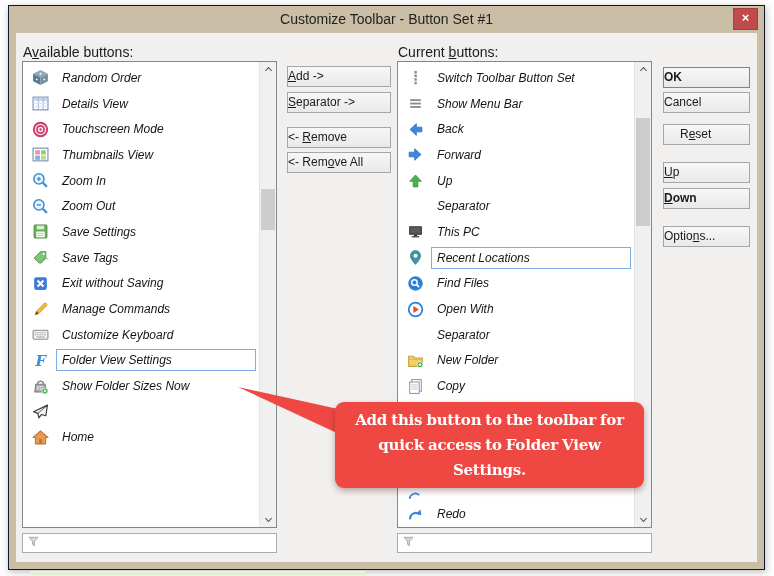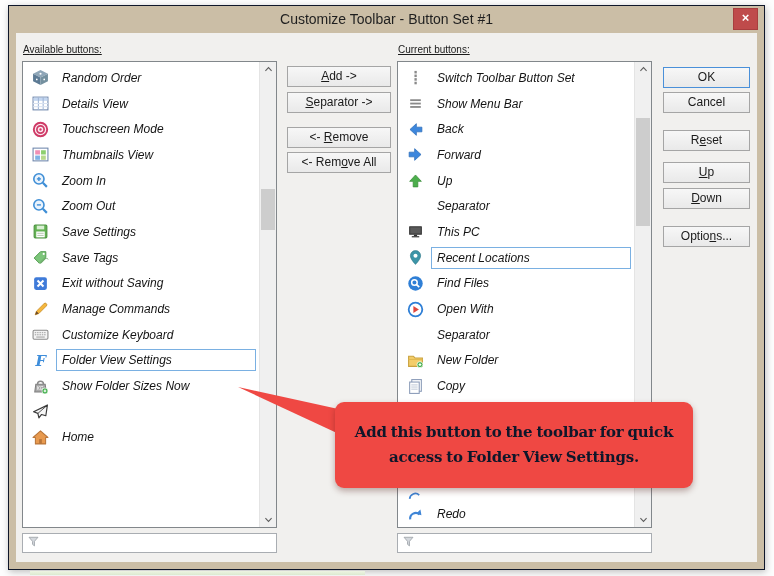--- a/index.html
+++ b/index.html
@@ -6,21 +6,21 @@
   #canvas{position:relative;width:774px;height:576px;background:#fdfdfd;overflow:hidden;
           font-family:"Liberation Sans",sans-serif;-webkit-font-smoothing:antialiased;}
   .window{position:absolute;left:8px;top:5px;width:755px;height:563px;background:#cbbea6;
           border:1px solid #0f172a;box-shadow:1px 2px 7px rgba(0,0,0,.25);}
   .titlebar{position:absolute;left:0;top:0;right:0;height:27px;text-align:center;
             line-height:27px;font-size:14px;color:#1f1f1f;}
   .close-btn{position:absolute;right:6px;top:2px;width:23px;height:20px;background:#bf4b4b;
              border:1px solid #a83e3e;color:#fff;font-size:13px;font-weight:bold;
              text-align:center;line-height:18px;cursor:pointer;}
   .client{position:absolute;left:7px;top:27px;width:741px;height:529px;background:#f1f0ee;}
-  .section-label{position:absolute;font-size:10px;color:#1a1a1a;white-space:nowrap;text-decoration:underline;}
+  .section-label{position:absolute;font-size:14px;color:#1a1a1a;white-space:nowrap;}
   #available-label{left:7px;top:11px;}
   #current-label{left:382px;top:11px;}
   .list{position:absolute;width:255px;height:467px;top:28px;background:#ffffff;
         border:1px solid #82878b;box-sizing:border-box;}
   #available-list{left:6px;}
   #current-list{left:381px;}
   .rows{position:absolute;left:0;top:0;right:17px;bottom:0;padding-top:3px;display:flex;
         flex-direction:column;overflow:hidden;font-style:italic;}
   .row{flex:0 0 25.7px;height:25.7px;display:flex;align-items:center;}
   .row .icn{width:20px;margin-left:7px;display:flex;justify-content:center;align-items:center;}
@@ -40,28 +40,28 @@
   .sb-thumb{position:absolute;left:1px;width:14px;background:#cdcdcd;}
   #available-thumb{top:127px;height:41px;}
   #current-thumb{top:56px;height:108px;}
   .filter{position:absolute;top:500px;width:255px;height:20px;background:#fff;
           border:1px solid #a9adb2;box-sizing:border-box;display:flex;align-items:center;}
   #available-filter{left:6px;} #current-filter{left:381px;}
   .filter svg{width:13px;height:13px;margin-left:4px;flex:0 0 auto;}
   .filter input{border:none;outline:none;flex:1;height:16px;font-size:12px;
                 font-family:"Liberation Sans",sans-serif;background:transparent;margin-left:4px;}
   .btn{position:absolute;background:linear-gradient(#f7f7f7,#e9e9e9);border:1px solid #a5a5a5;
-       font-size:12px;color:#1a1a1a;text-align:center;height:21px;line-height:19px;
+       font-size:12px;color:#1a1a1a;text-align:left;height:21px;line-height:19px;
        box-sizing:border-box;cursor:pointer;font-family:"Liberation Sans",sans-serif;}
-  .btn.default{border-color:#4a90d9;}
+  .btn.default{border-color:#4a90d9;font-weight:bold;}
   #mid-buttons .btn{left:271px;width:104px;}
   #action-buttons .btn{left:647px;width:87px;}
   u{text-decoration:underline;}
-  .callout-box{position:absolute;left:319px;top:369px;width:358px;height:86px;z-index:7;
-     background:#ef4843;border-radius:9px;color:#0f172a;display:flex;align-items:center;
+  .callout-box{position:absolute;left:319px;top:369px;width:309px;height:86px;z-index:7;
+     background:#ef4843;border-radius:9px;color:#ffffff;display:flex;align-items:center;
      justify-content:flex-end;text-align:center;font-family:"DejaVu Serif",serif;font-weight:bold;
      font-size:15px;line-height:25px;letter-spacing:-0.2px;word-spacing:-1px;
      box-shadow:0 3px 6px rgba(80,25,20,.35);padding:0 8px;box-sizing:border-box;}
   .callout-tail{position:absolute;left:214px;top:347px;z-index:6;}
   .desktop-sliver{position:absolute;left:30px;top:571px;width:335px;height:4px;
      background:linear-gradient(#eef4e2,#dcead0);}
 </style>
 </head>
 <body>
 
@@ -431,23 +431,23 @@
 
       <div id="mid-buttons">
           <div class="btn" style="top: 33px;"><u>A</u>dd -&gt;</div>
           <div class="btn" style="top: 59px;"><u>S</u>eparator -&gt;</div>
           <div class="btn" style="top: 94px;">&lt;- <u>R</u>emove</div>
           <div class="btn" style="top: 119px;">&lt;- Rem<u>o</u>ve All</div>
         </div>
       <div id="action-buttons">
           <div class="btn default" style="top: 34px;">OK</div>
           <div class="btn" style="top: 59px;">Cancel</div>
-          <div class="btn" style="top: 97px;">R<u>e</u>set</div>
+          <div class="btn" style="top: 91px; padding-left: 16px;">R<u>e</u>set</div>
           <div class="btn" style="top: 129px;"><u>U</u>p</div>
-          <div class="btn" style="top: 155px;"><u>D</u>own</div>
+          <div class="btn" style="top: 155px; font-weight: bold;"><u>D</u>own</div>
           <div class="btn" style="top: 193px;">Optio<u>n</u>s...</div>
         </div>
 
       <svg class="callout-tail" width="130" height="70" viewBox="0 0 130 70">
         <polygon points="8,7 122,32 122,60" fill="#ef4843"></polygon>
       </svg>
       <div class="callout-box">
         <span>Add this button to the toolbar for quick access to Folder View Settings.</span>
       </div>
     </div>

